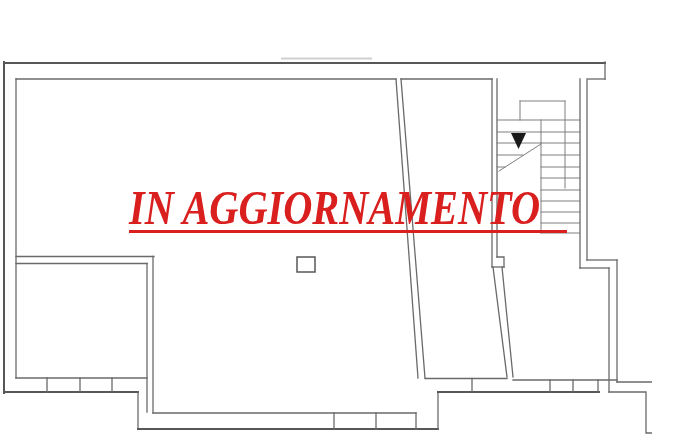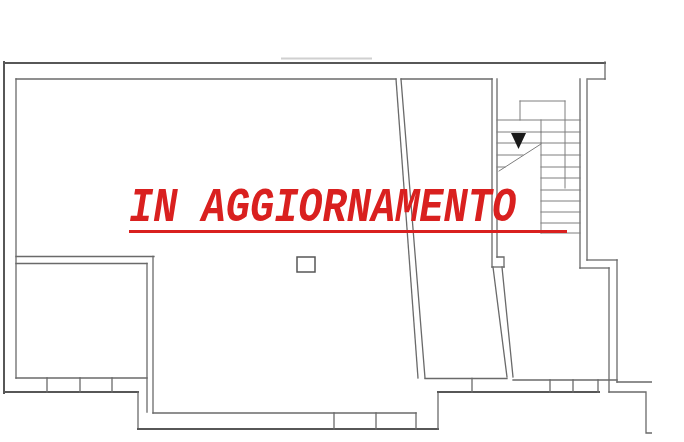--- a/index.html
+++ b/index.html
@@ -9,21 +9,21 @@
     --stair-gray:#7e7e7e;
     --arrow-black:#1a1a1a;
     --bg:#ffffff;
   }
   html,body{margin:0;padding:0;background:#fff;}
   .canvas{
     position:relative;
     width:652px;height:442px;
     background:var(--bg);
     overflow:hidden;
-    font-family:Liberation Mono, monospace;
+    font-family:Liberation Serif, serif;
   }
   svg{position:absolute;left:0;top:0;}
   .w2{stroke:var(--wall-dark);stroke-width:2;fill:none;stroke-linecap:square;}
   .w1{stroke:var(--wall-mid);stroke-width:1.3;fill:none;stroke-linecap:square;}
   .s{stroke:var(--stair-gray);stroke-width:1;fill:none;stroke-linecap:square;}
   .faint{stroke:#d0d0d0;stroke-width:2;fill:none;}
   .pillar{stroke:var(--wall-dark);stroke-width:1.5;fill:#ffffff;}
   .arrow{fill:var(--arrow-black);stroke:none;}
   .watermark{
     position:absolute;

